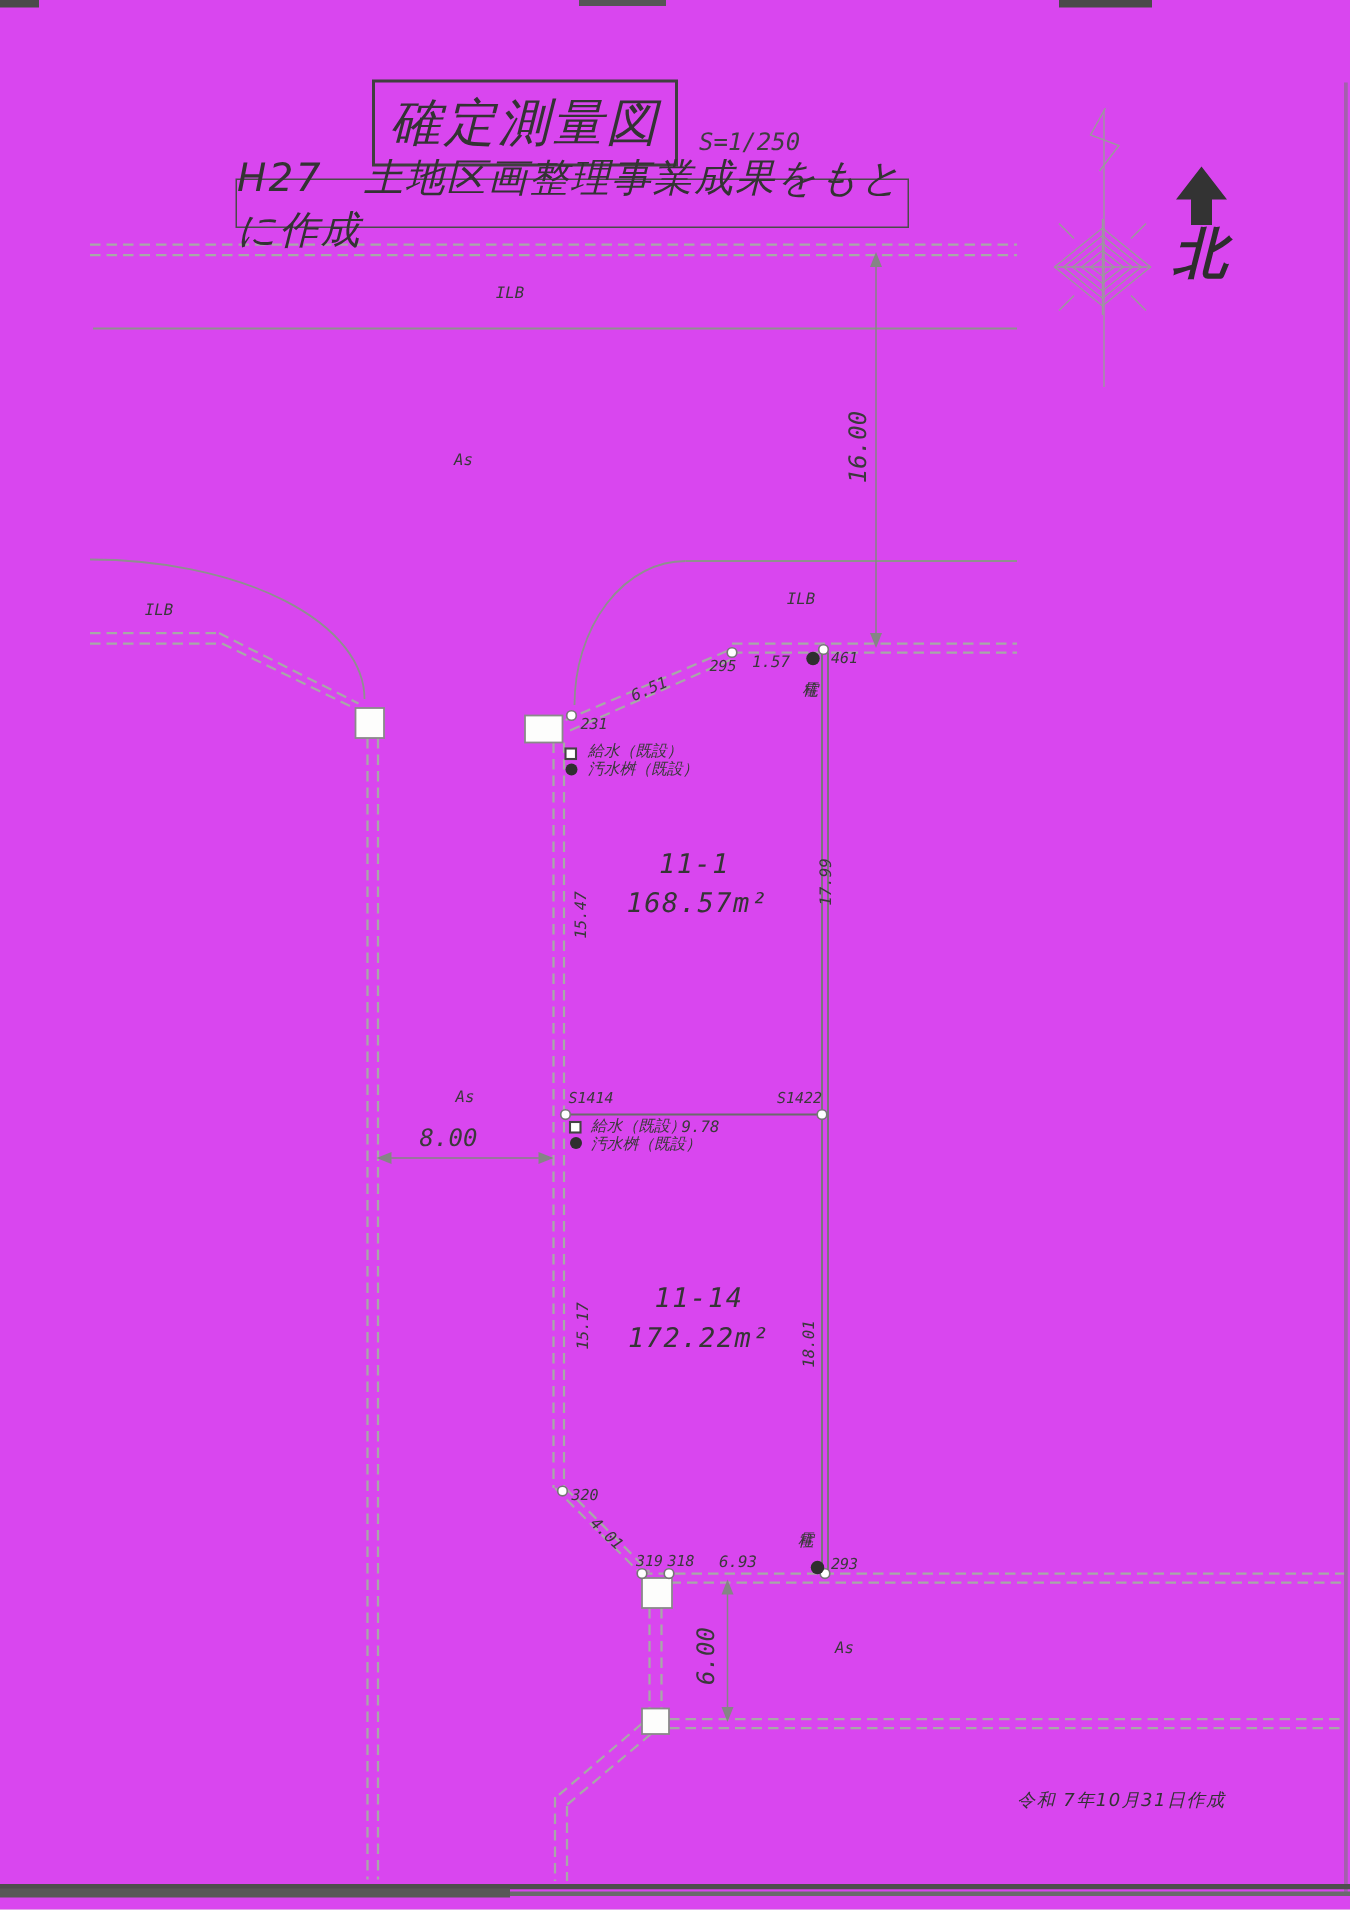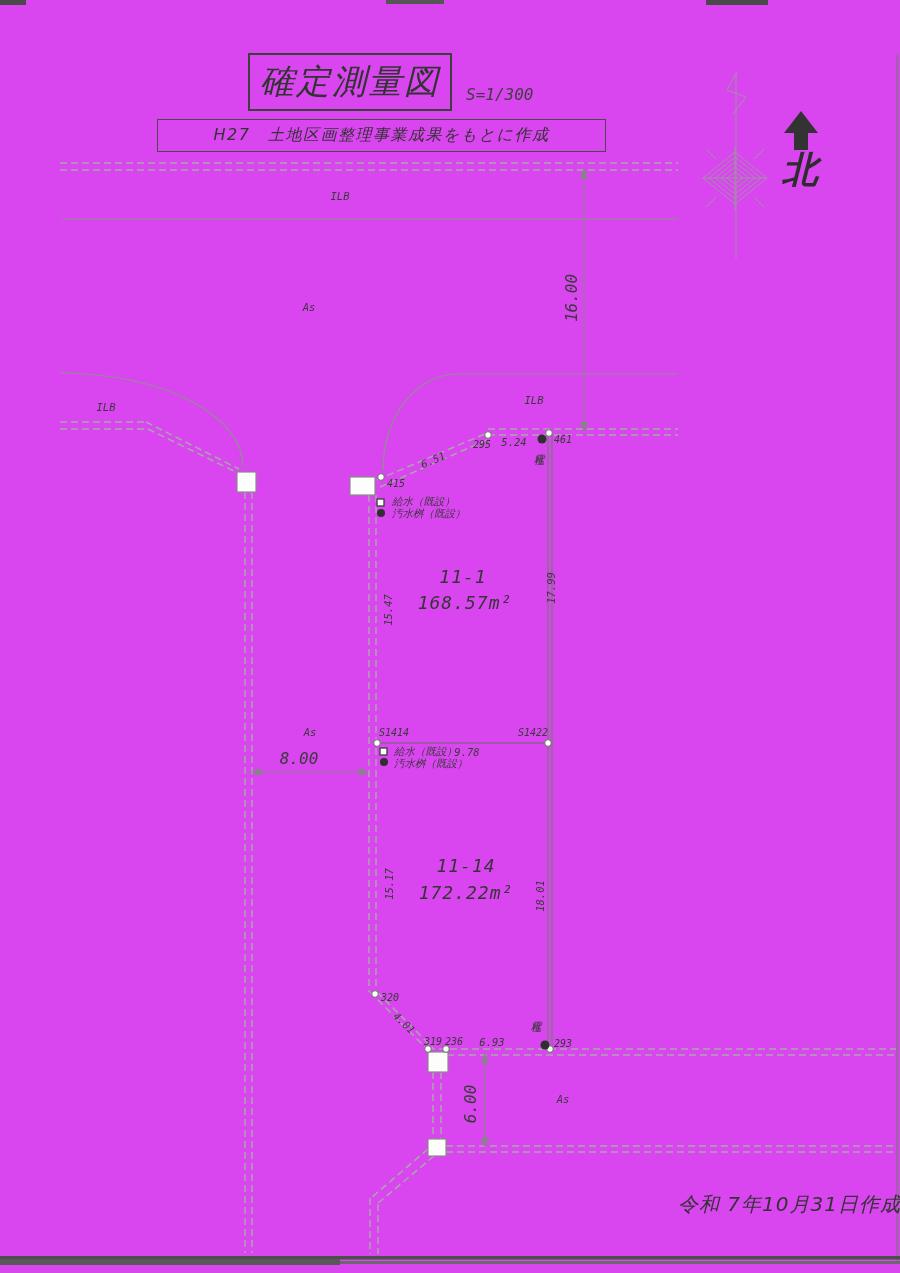--- a/index.html
+++ b/index.html
@@ -24,23 +24,23 @@
   .mono{font-family:"DejaVu Sans Mono","DejaVu Sans",sans-serif;}
   .s10{font-size:10px;}
   .s11{font-size:10.5px;}
   .s16{font-size:16px;}
   .s18{font-size:18px;letter-spacing:1px;}
   .vjp{position:absolute;writing-mode:vertical-rl;text-orientation:upright;font-size:10.5px;line-height:1;}
   .titlebox{position:absolute;left:248px;top:53px;width:200px;height:54px;border:2.5px solid #3f3f3f;
             display:flex;align-items:center;justify-content:center;font-size:34px;letter-spacing:2px;color:#333;}
   .scale{left:466px;top:87px;font-size:16px;color:#3e3e3e;}
   .subbox{position:absolute;left:157px;top:119px;width:447px;height:31px;border:1.5px solid #4a4a4a;
-          display:flex;align-items:center;justify-content:center;font-size:16px;letter-spacing:1.5px;color:#333;}
+          display:flex;align-items:center;justify-content:center;font-size:26px;letter-spacing:1.5px;color:#333;}
   .north{left:782px;top:152px;font-size:36px;font-weight:bold;color:#2d2d2d;}
-  .datenote{left:678px;top:1194px;font-size:20px;letter-spacing:1px;color:#333;}
+  .datenote{left:678px;top:1194px;font-size:12px;letter-spacing:1px;color:#333;}
   .pl{color:#353535;}
 </style>
 </head>
 <body>
 
 <div class="sheet">
 
   <svg class="linework" viewBox="0 0 900 1273">
 
     <g>
@@ -168,53 +168,53 @@
         <path class="star" d="M764,149 L754,159"></path>
       <path class="star" d="M706,207 L716,197"></path>
         <path class="star" d="M764,207 L754,197"></path>
     </g>
     <g>
       <polygon points="801,111 818,133 808,133 808,150 794,150 794,133 784,133" fill="#333"></polygon>
     </g>
   </svg>
 
   <div class="titlebox">確定測量図</div>
-  <div class="tl scale mono">S=1/300</div>
+  <div class="tl scale mono">S=1/250</div>
   <div class="subbox">H27　土地区画整理事業成果をもとに作成</div>
   <div class="tl north">北</div>
 
   <div class="lb s11 mono" style="left:340px;top:196px">ILB</div>
   <div class="lb s11 mono" style="left:309px;top:307px">As</div>
   <div class="lb s11 mono" style="left:106px;top:407px">ILB</div>
   <div class="lb s11 mono" style="left:534px;top:400px">ILB</div>
   <div class="lb s11 mono" style="left:310px;top:732px">As</div>
   <div class="lb s11 mono" style="left:563px;top:1099px">As</div>
 
   <div class="lb s16 mono r90" style="left:572px;top:298px">16.00</div>
   <div class="lb s16 mono" style="left:299px;top:759px">8.00</div>
   <div class="lb s16 mono r90" style="left:471px;top:1104px">6.00</div>
 
   <div class="lb s11 mono r90" style="left:388px;top:610px">15.47</div>
   <div class="lb s11 mono r90" style="left:389px;top:884px">15.17</div>
   <div class="lb s11 mono r90" style="left:551px;top:588px">17.99</div>
   <div class="lb s11 mono r90" style="left:540px;top:896px">18.01</div>
   <div class="lb s11 mono rm23" style="left:433px;top:460px">6.51</div>
-  <div class="lb s11 mono" style="left:514px;top:442px">5.24</div>
+  <div class="lb s11 mono" style="left:514px;top:442px">1.57</div>
   <div class="lb s11 mono" style="left:467px;top:752px">9.78</div>
   <div class="lb s11 mono r44" style="left:404px;top:1023px">4.01</div>
   <div class="lb s11 mono" style="left:492px;top:1042px">6.93</div>
 
   <div class="lb s10 mono" style="left:482px;top:445px">295</div>
-  <div class="lb s10 mono" style="left:396px;top:484px">415</div>
+  <div class="lb s10 mono" style="left:396px;top:484px">231</div>
   <div class="lb s10 mono" style="left:563px;top:440px">461</div>
   <div class="lb s10 mono" style="left:394px;top:733px">S1414</div>
   <div class="lb s10 mono" style="left:533px;top:733px">S1422</div>
   <div class="lb s10 mono" style="left:390px;top:998px">320</div>
   <div class="lb s10 mono" style="left:433px;top:1042px">319</div>
-  <div class="lb s10 mono" style="left:454px;top:1042px">236</div>
+  <div class="lb s10 mono" style="left:454px;top:1042px">318</div>
   <div class="lb s10 mono" style="left:563px;top:1044px">293</div>
 
   <div class="vjp" style="left:534px;top:446px">電柱</div>
   <div class="vjp" style="left:531px;top:1013px">電柱</div>
   <div class="tl s11" style="left:392px;top:496px">給水（既設）</div>
   <div class="tl s11" style="left:392px;top:508px">汚水桝（既設）</div>
   <div class="tl s11" style="left:394px;top:746px">給水（既設）</div>
   <div class="tl s11" style="left:394px;top:758px">汚水桝（既設）</div>
 
   <div class="lb s18 mono pl" style="left:463px;top:577px">11-1</div>

